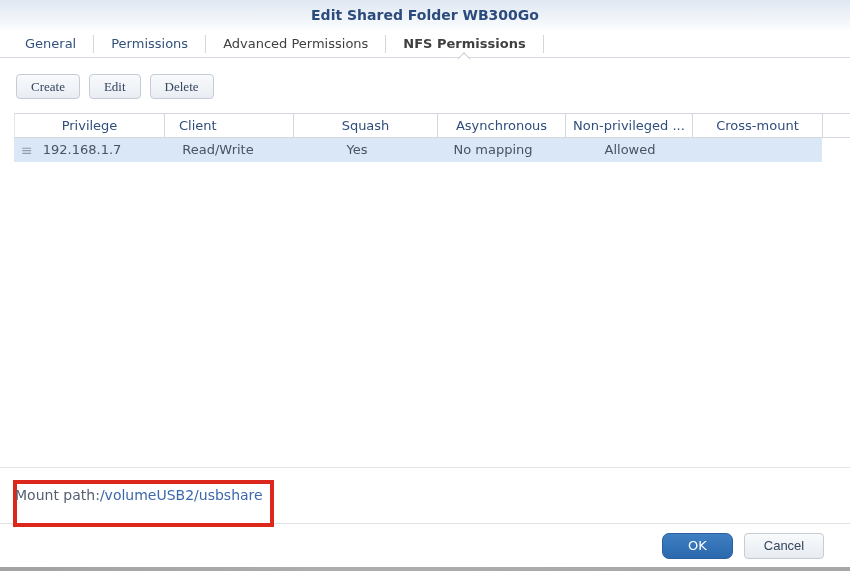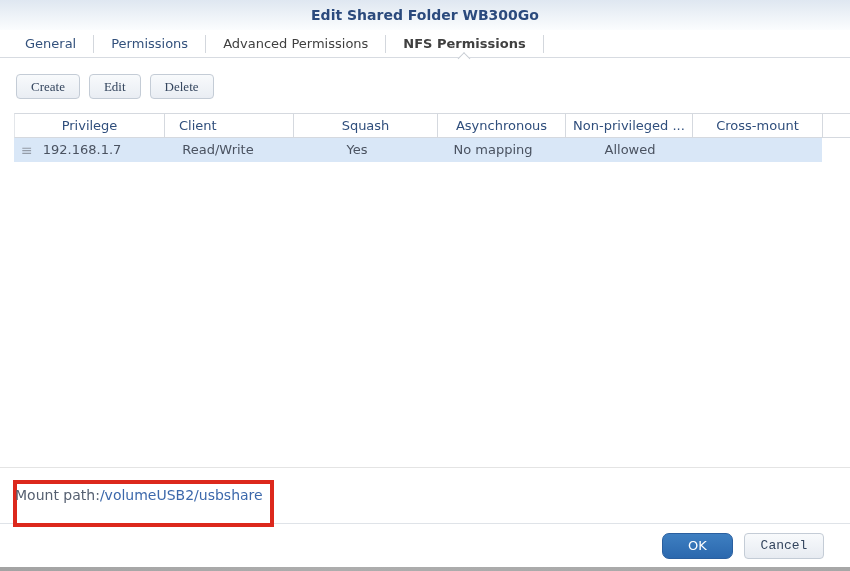--- a/index.html
+++ b/index.html
@@ -188,21 +188,21 @@
     width: 80px;
     height: 26px;
     line-height: 24px;
     text-align: center;
     color: #34455e;
     font-size: 13px;
     background: linear-gradient(#f8fafc, #e7ebf1);
     border: 1px solid #c4ccd6;
     border-radius: 4px;
     cursor: pointer;
-    font-family: Liberation Mono, monospace;
+    font-family: Liberation Sans, sans-serif;
   }
 
   .bottom-edge {
     position: absolute;
     left: 0;
     bottom: 0;
     width: 850px;
     height: 4px;
     background: linear-gradient(90deg, #a3a3a3, #adadad 40%, #a7a7a7);
   }

